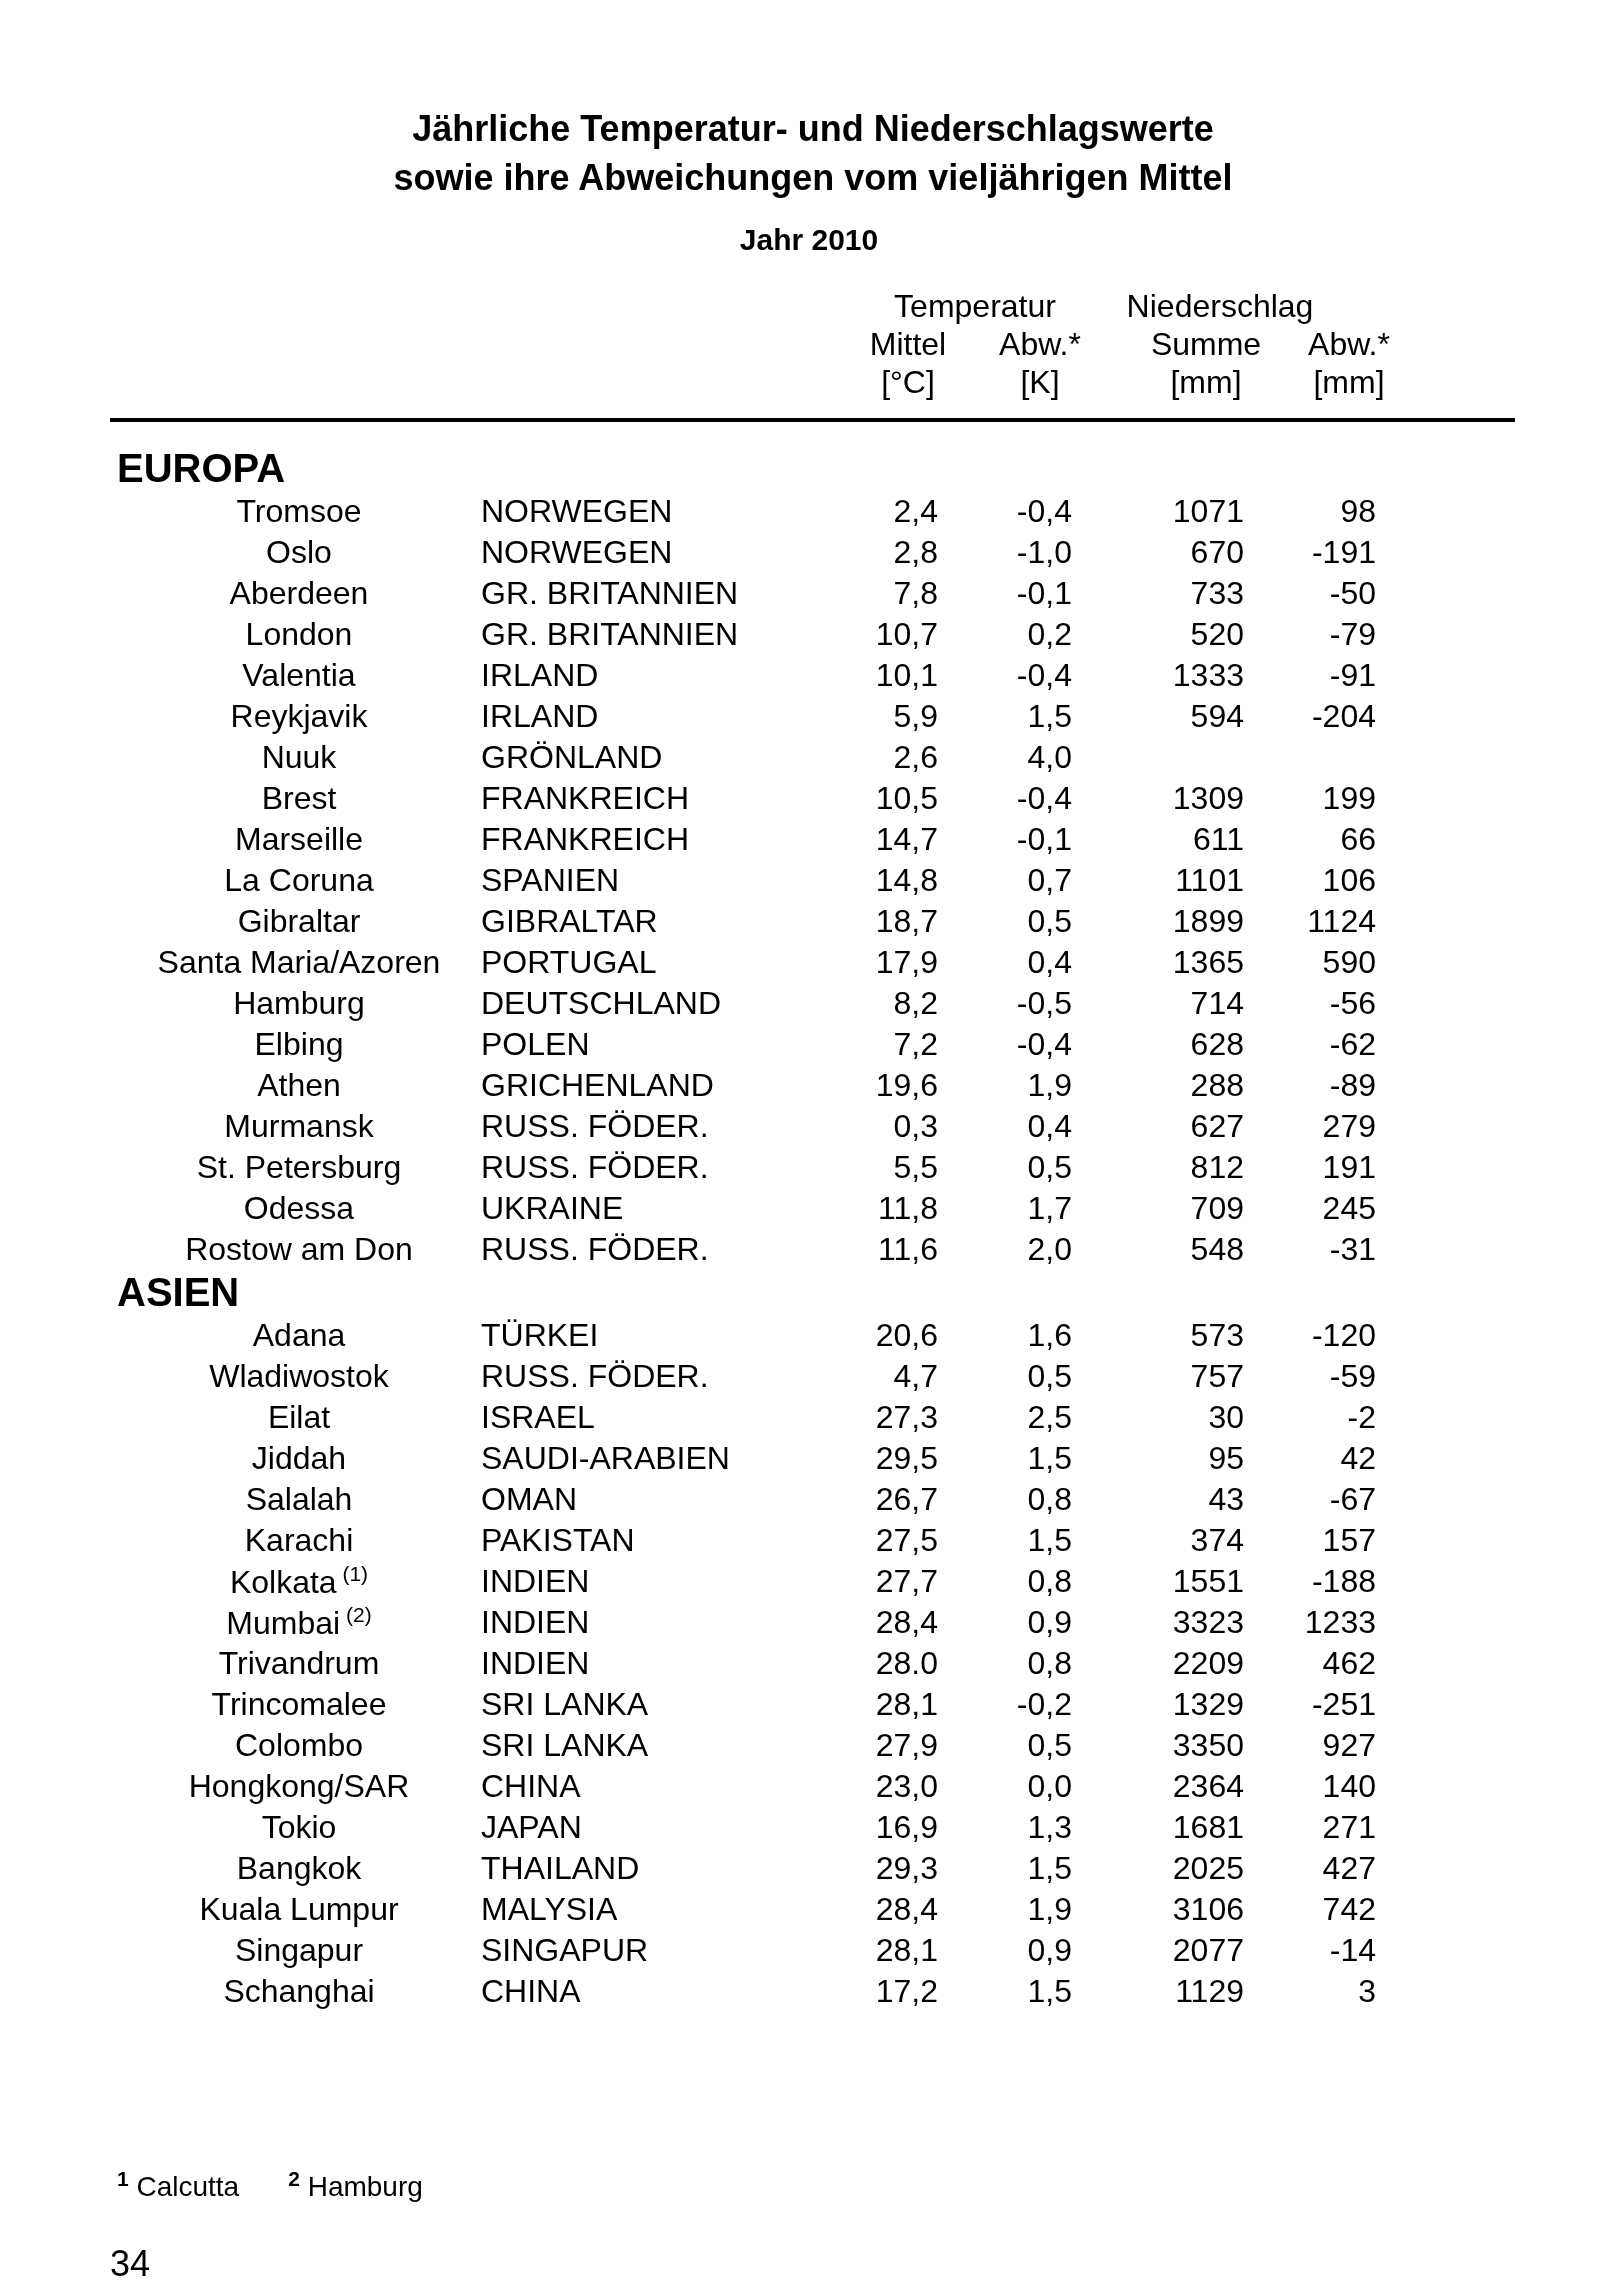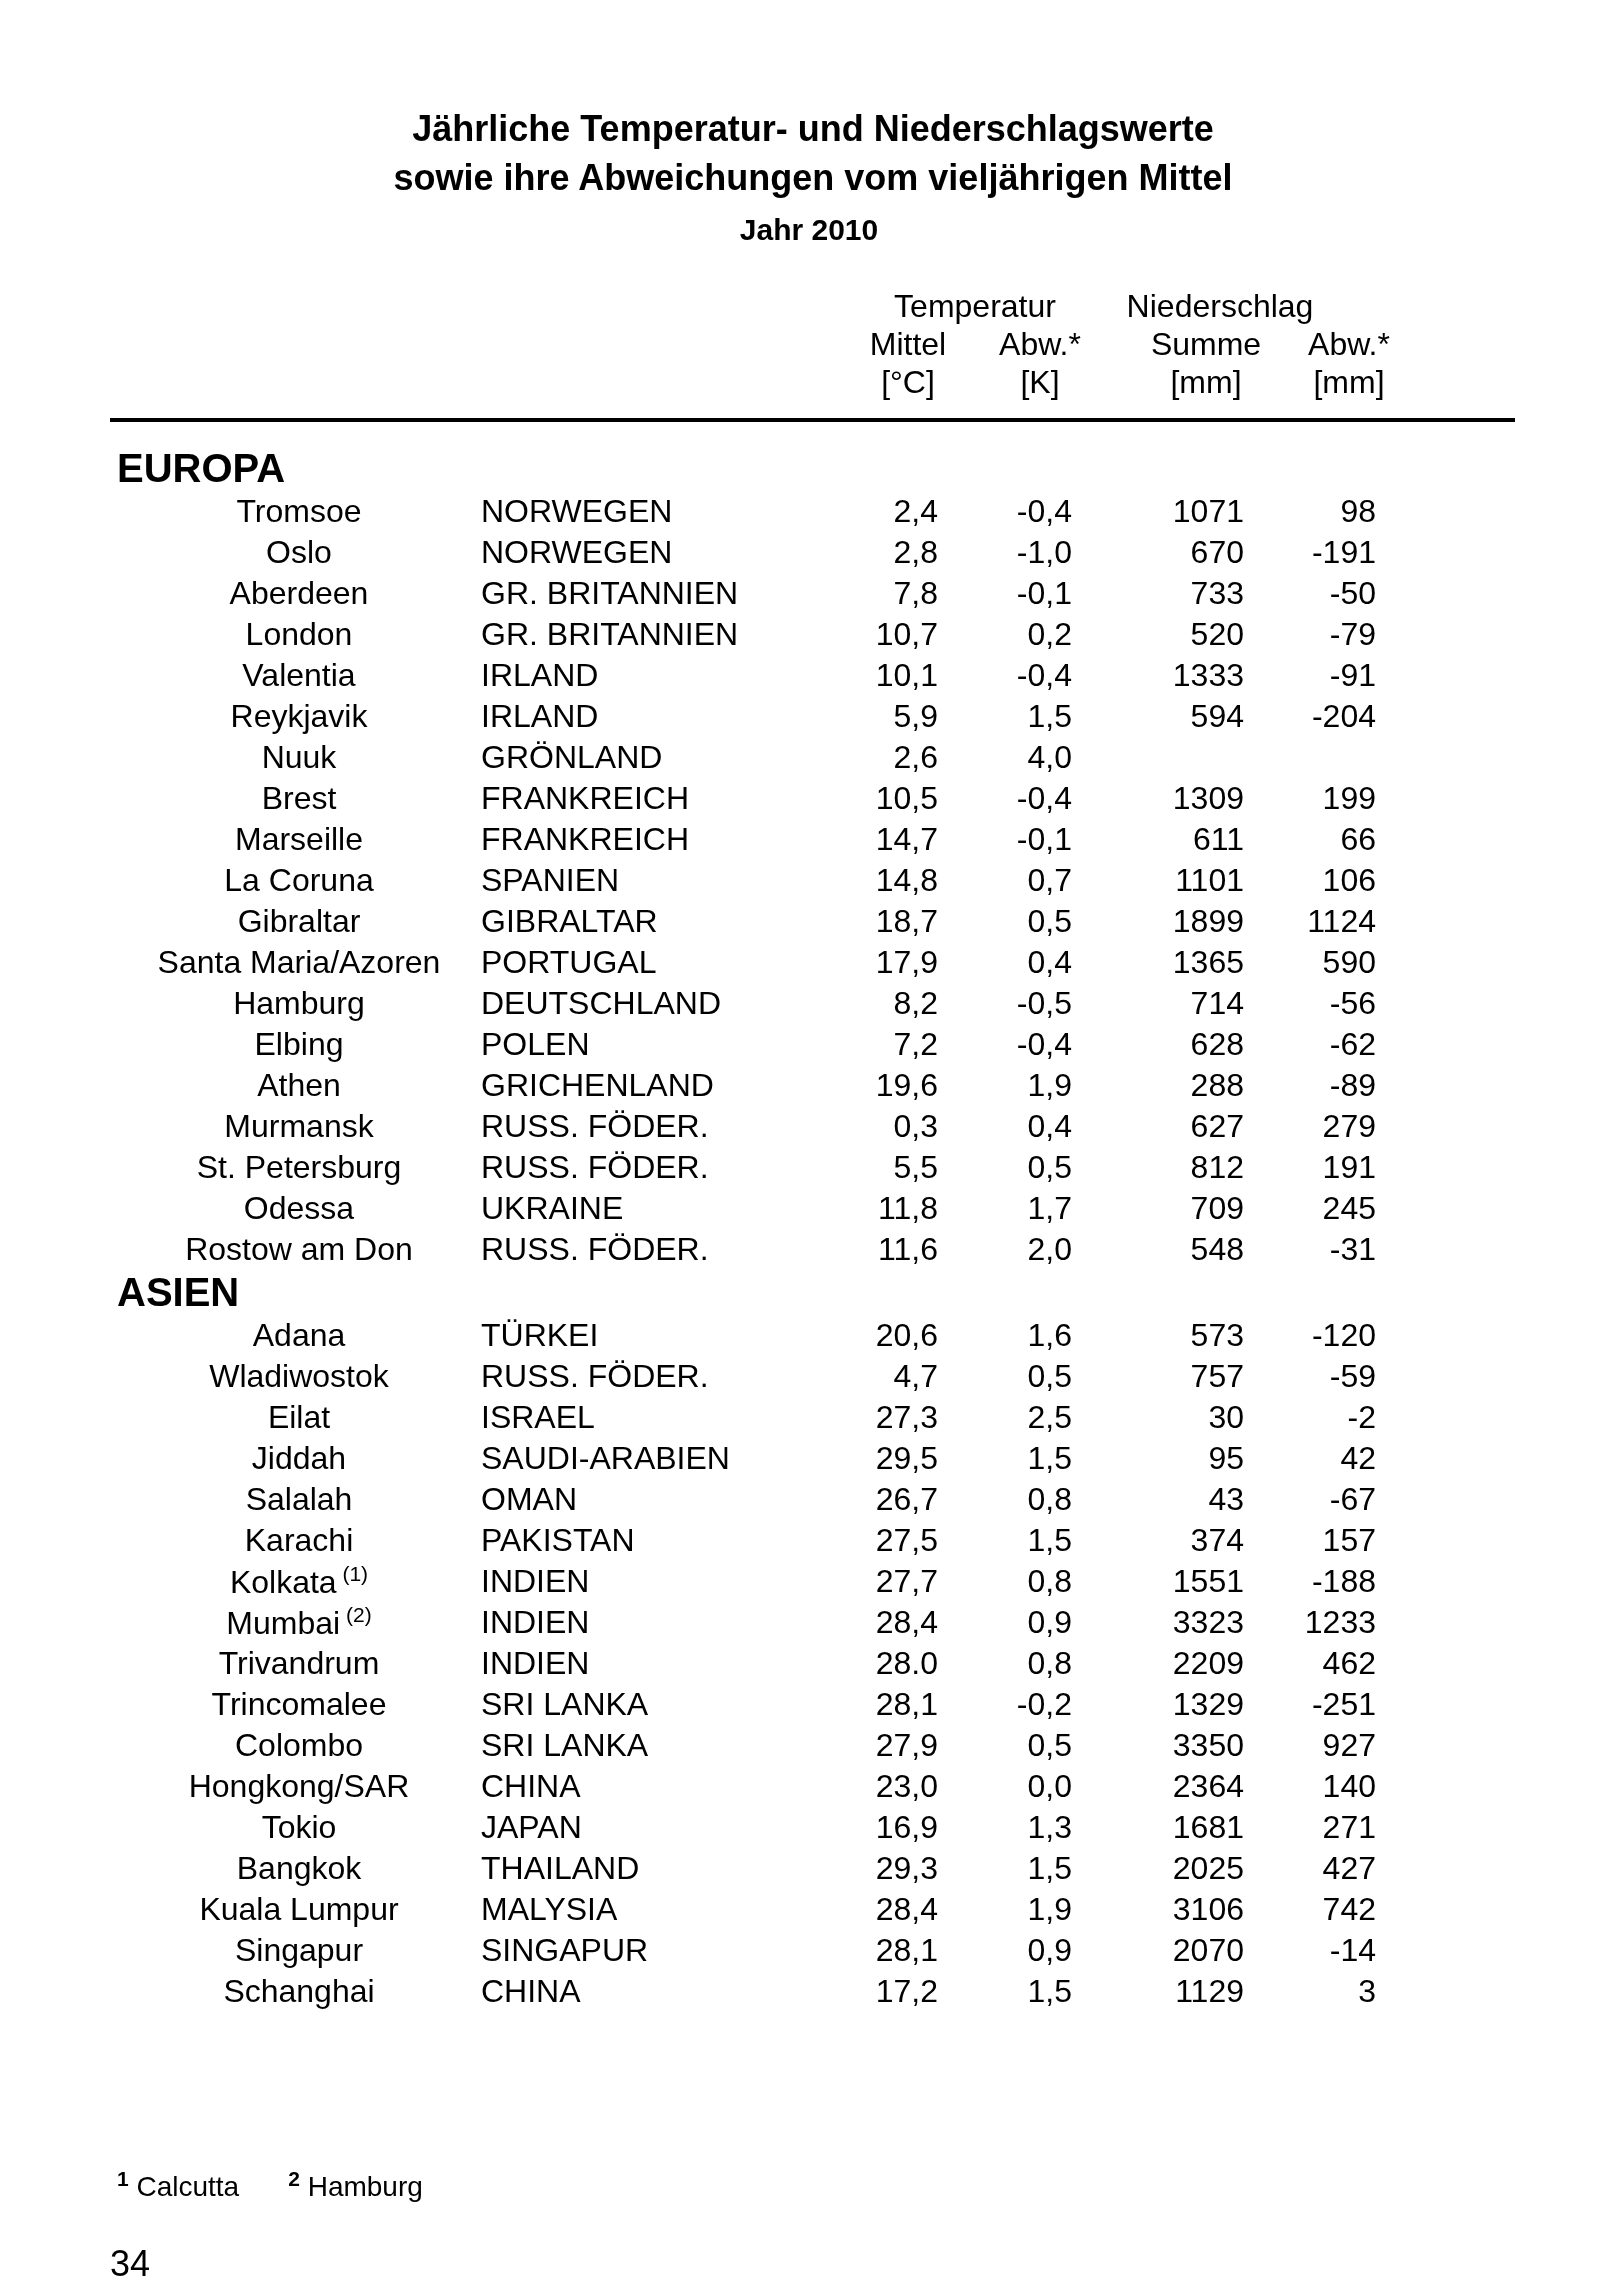--- a/index.html
+++ b/index.html
@@ -14,21 +14,21 @@
   }
   .title-block{
     position:absolute;
     top:104px;
     left:0;
     width:1618px;
     text-align:center;
     font-weight:bold;
   }
   .title-line{font-size:36px;line-height:49px;margin-left:8px;}
-  .year-line{font-size:30px;line-height:42px;margin-top:7px;}
+  .year-line{font-size:30px;line-height:42px;margin-top:17px;}
 
   .hdr{
     position:absolute;
     transform:translateX(-50%);
     font-size:32px;
     line-height:37px;
     white-space:nowrap;
   }
 
   .rule{
@@ -425,21 +425,21 @@
           <td class="c-num">1,9</td>
           <td class="c-num">3106</td>
           <td class="c-num">742</td>
           <td class="c-spacer"></td>
         </tr>
         <tr>
           <td class="c-city">Singapur</td>
           <td class="c-country">SINGAPUR</td>
           <td class="c-num">28,1</td>
           <td class="c-num">0,9</td>
-          <td class="c-num">2070</td>
+          <td class="c-num">2077</td>
           <td class="c-num">-14</td>
           <td class="c-spacer"></td>
         </tr>
         <tr>
           <td class="c-city">Schanghai</td>
           <td class="c-country">CHINA</td>
           <td class="c-num">17,2</td>
           <td class="c-num">1,5</td>
           <td class="c-num">1129</td>
           <td class="c-num">3</td>

